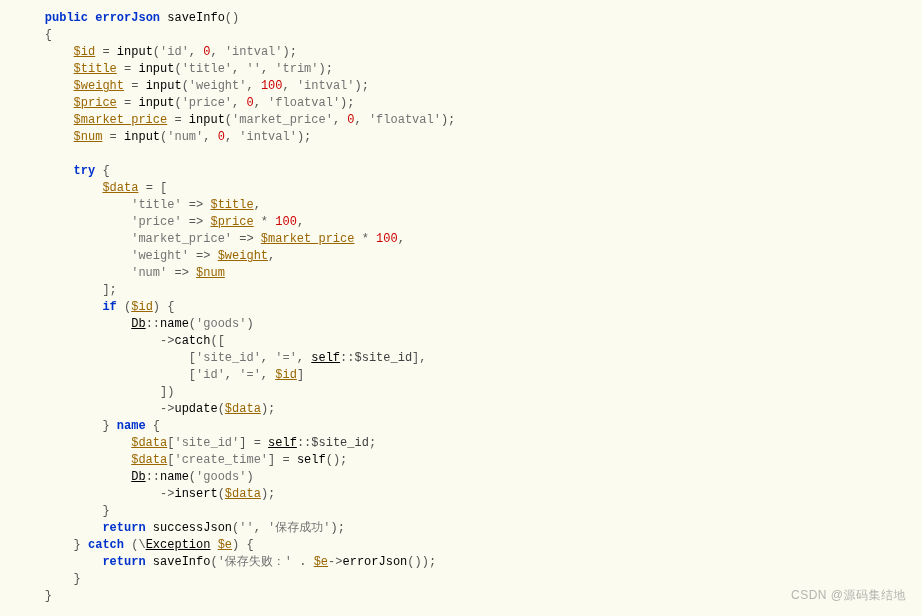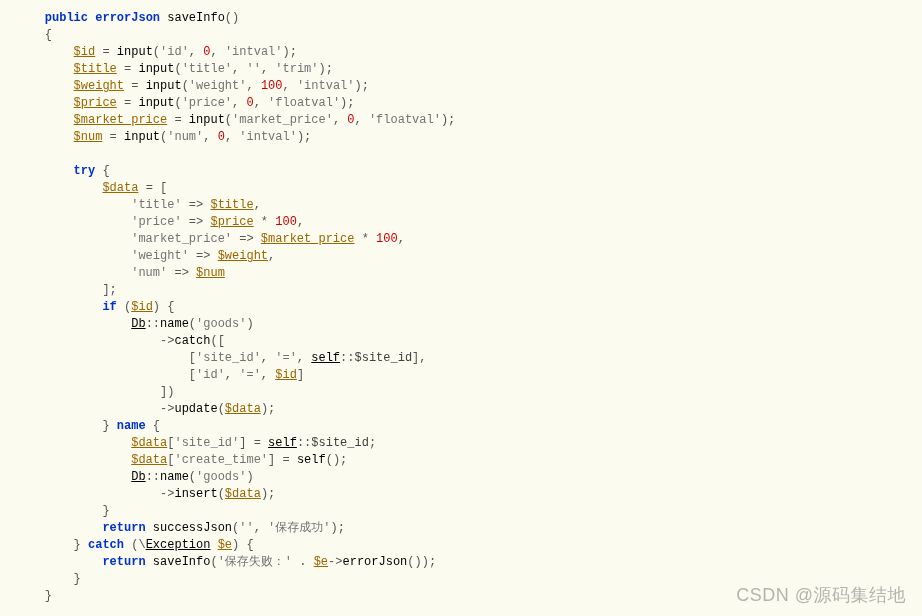--- a/index.html
+++ b/index.html
@@ -23,21 +23,21 @@
   .str{ color: #737373; }                       
   .op { color: #555; }                          
   .cls{ color: #000; text-decoration: underline; }                          
   .mem{ color: #404040; }                       
   .watermark {
     position: absolute;
     right: 16px;
     bottom: 12px;
     color: rgba(120,120,120,0.55);
     font-family: Arial, "Microsoft YaHei", sans-serif;
-    font-size: 18px;
+    font-size: 12px;
     letter-spacing: 0.5px;
   }
 </style>
 </head>
 <body>
 
 <pre><span>    <span class="kw">public</span> <span class="kw">errorJson</span> <span class="fn">saveInfo</span><span class="op">()</span></span>
 <span>    <span class="op">{</span></span>
 <span>        <span class="var">$id</span><span class="op"> = </span><span class="fn">input</span><span class="op">(</span><span class="str">'id'</span><span class="op">, </span><span class="num">0</span><span class="op">, </span><span class="str">'intval'</span><span class="op">);</span></span>
 <span>        <span class="var">$title</span><span class="op"> = </span><span class="fn">input</span><span class="op">(</span><span class="str">'title'</span><span class="op">, </span><span class="str">''</span><span class="op">, </span><span class="str">'trim'</span><span class="op">);</span></span>

